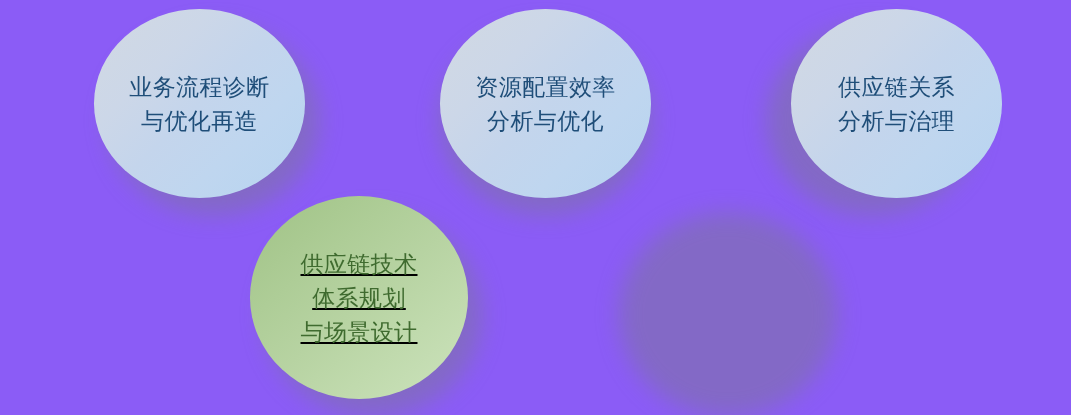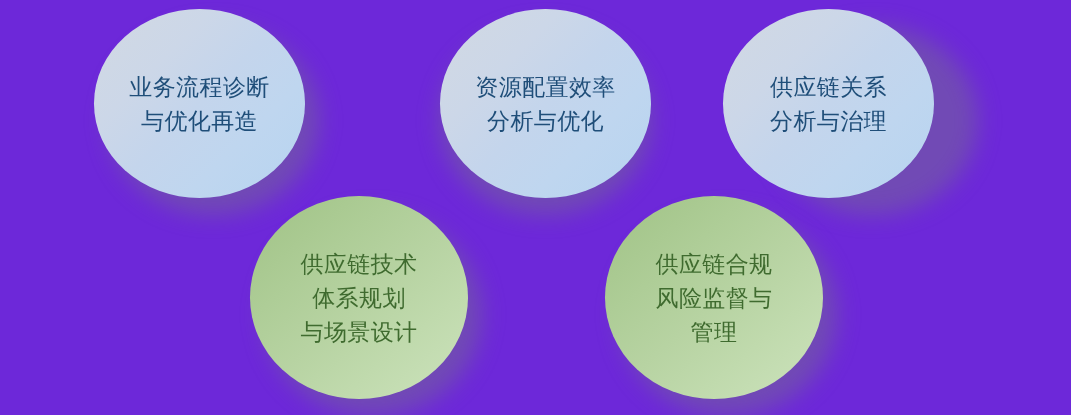--- a/index.html
+++ b/index.html
@@ -7,21 +7,21 @@
     padding: 0;
     background: #ffffff;
   }
   body {
     font-family: "Liberation Sans", "DejaVu Sans", sans-serif;
   }
   #canvas {
     position: relative;
     width: 1071px;
     height: 415px;
-    background: #6d28d9;
+    background: #8b5cf6;
     overflow: hidden;
   }
 
   
   .node-shadow {
     position: absolute;
     border-radius: 50%;
     background: rgba(120, 124, 128, 0.40);
     filter: blur(11px);
     z-index: 1;
@@ -53,20 +53,21 @@
 
   .node.green {
     background: linear-gradient(140deg,
                 #a0c287 0%,
                 #a6c78d 14%,
                 #aecd97 32%,
                 #b7d3a2 52%,
                 #c0daad 72%,
                 #c7dfb6 88%,
                 #cbe2bb 100%);
+    text-decoration: underline;
   }
 
   .node-label {
     font-size: 23px;
     line-height: 34px;
     letter-spacing: 0.4px;
     white-space: pre-line;
     padding: 0 8px;
     user-select: none;
   }
@@ -93,30 +94,25 @@
   <div class="node blue" style="left:94px; top:9px; width:211px; height:189px;">
     <div class="node-label">业务流程诊断
 与优化再造</div>
   </div>
 
   <div class="node blue" style="left:440px; top:9px; width:211px; height:189px;">
     <div class="node-label">资源配置效率
 分析与优化</div>
   </div>
 
-  <div class="node blue" style="left:723px; top:9px; width:211px; height:189px;">
+  <div class="node blue" style="left:791px; top:9px; width:211px; height:189px;">
     <div class="node-label">供应链关系
 分析与治理</div>
   </div>
 
   <div class="node green" style="left:250px; top:196px; width:218px; height:203px;">
     <div class="node-label">供应链技术
 体系规划
 与场景设计</div>
   </div>
 
-  <div class="node green" style="left:605px; top:196px; width:218px; height:203px;">
-    <div class="node-label">供应链合规
-风险监督与
-管理</div>
-  </div>
 
 </div>
 
 </body></html>

